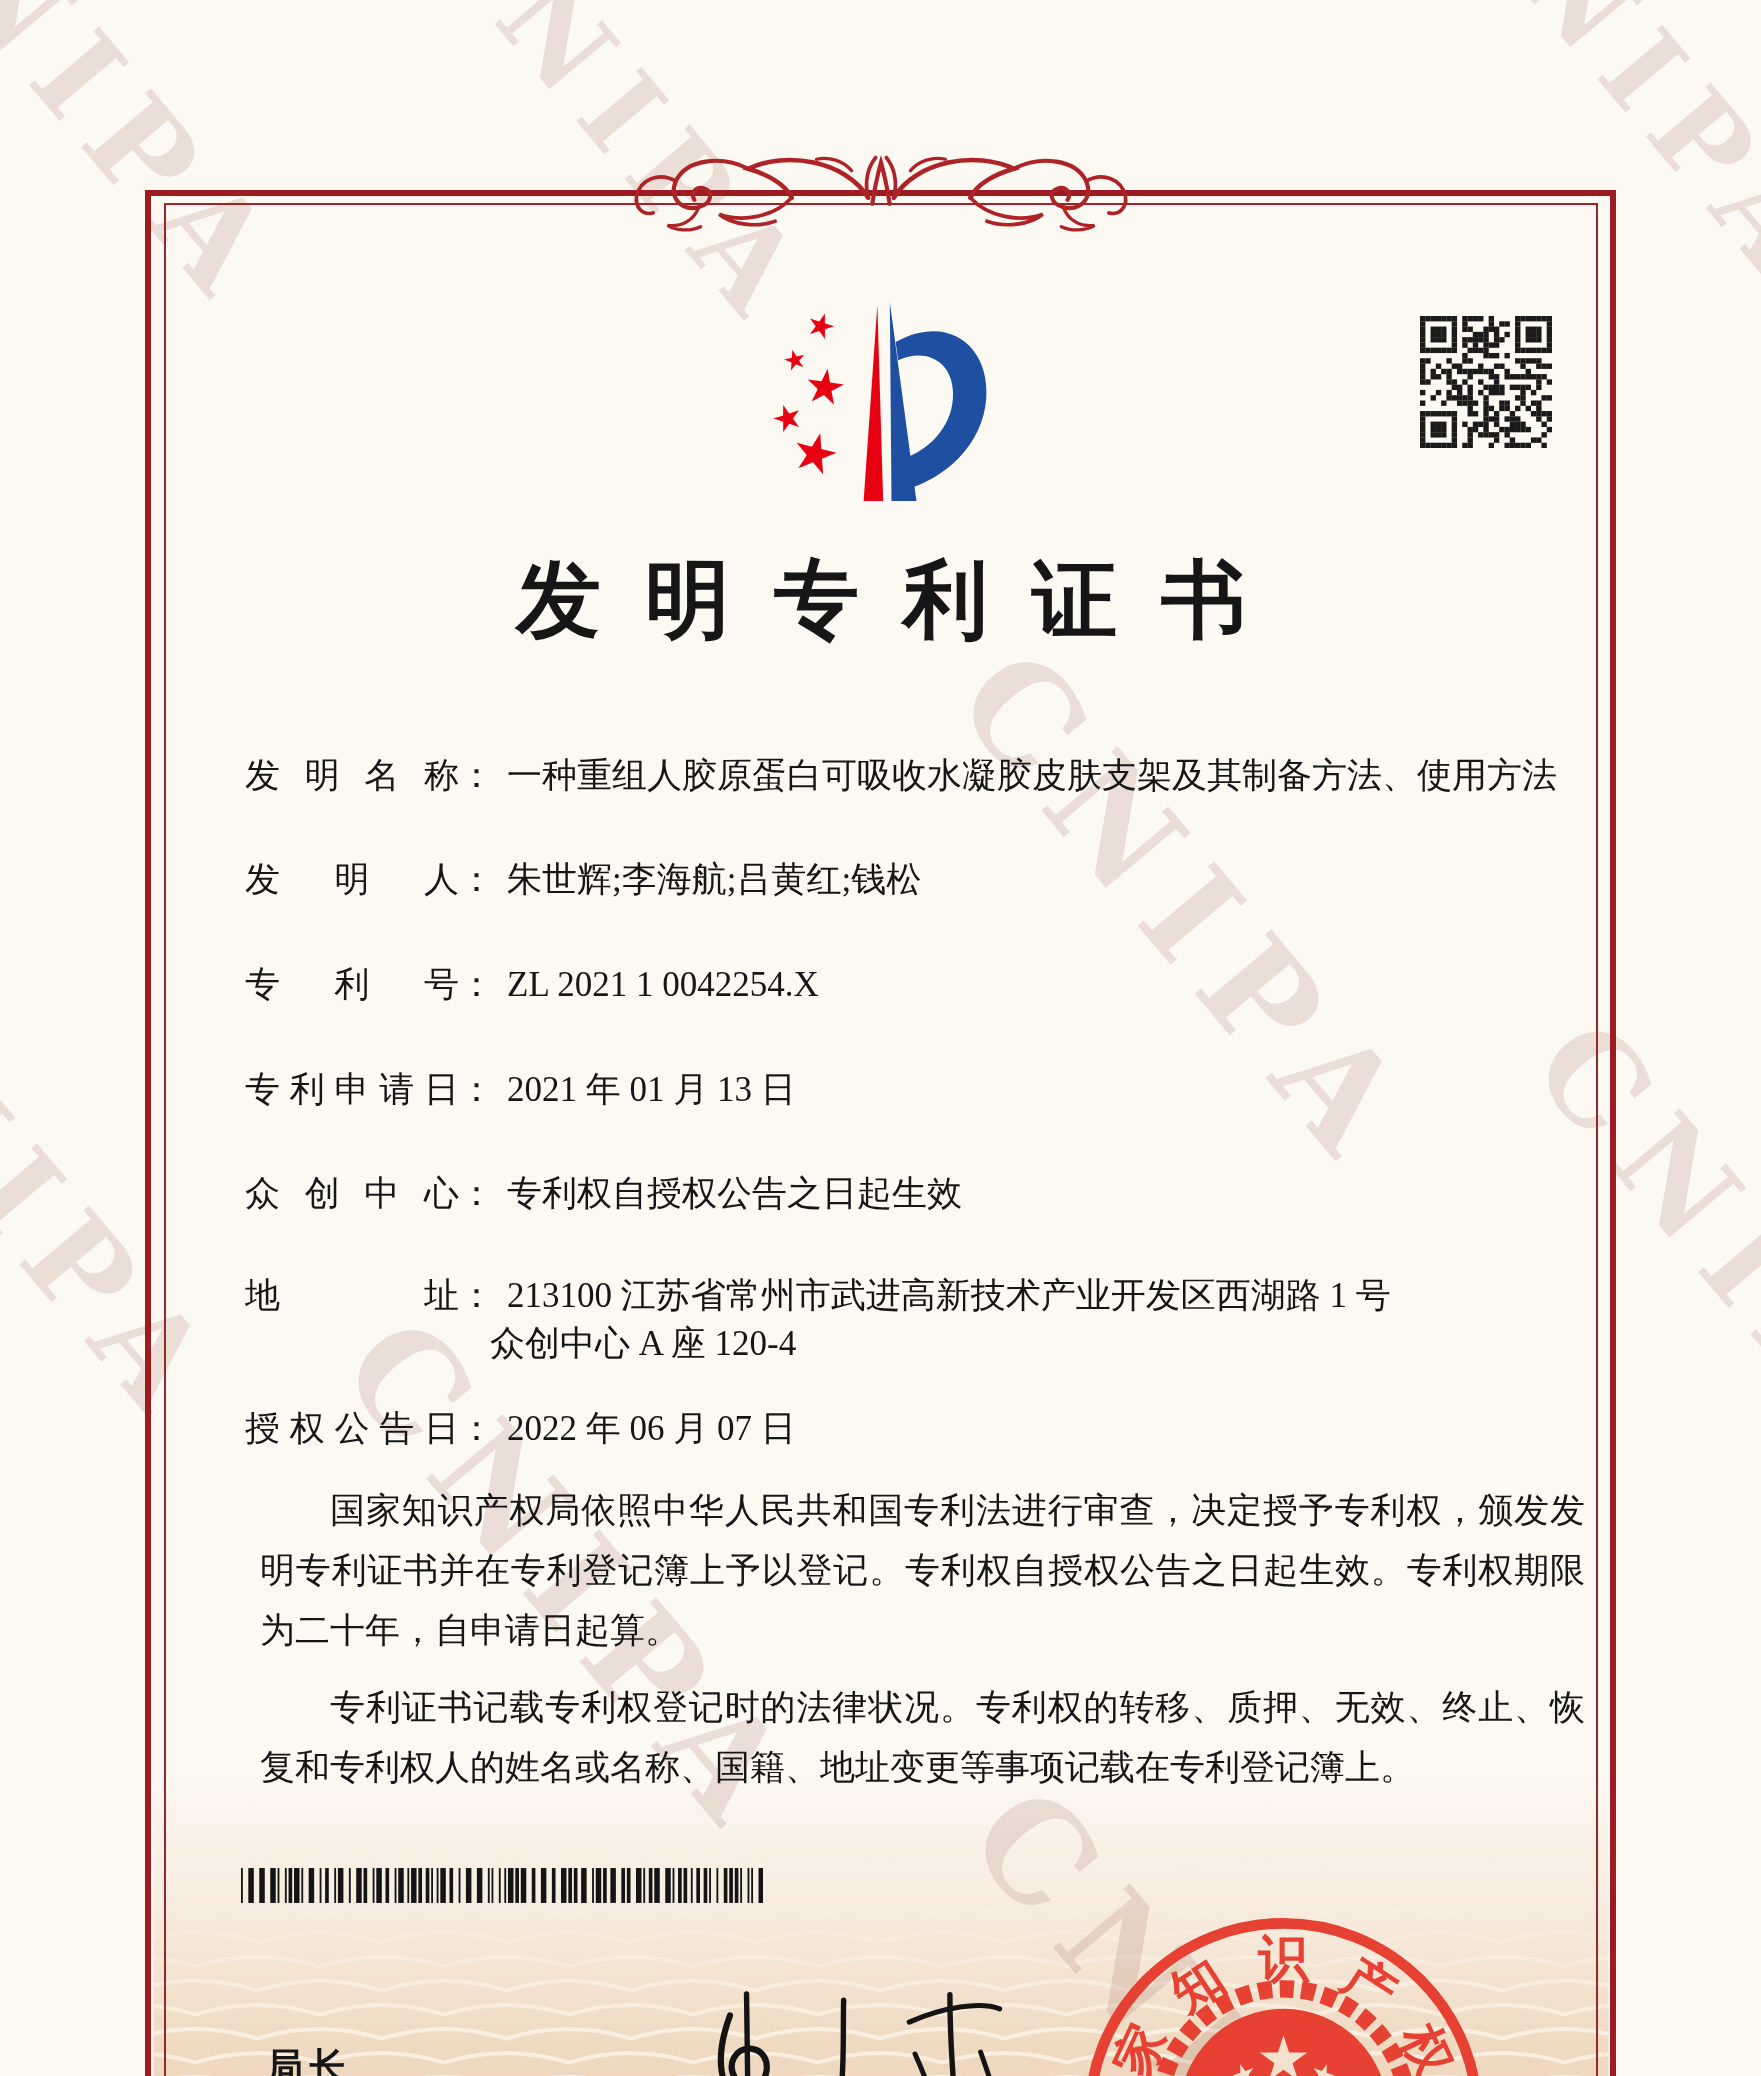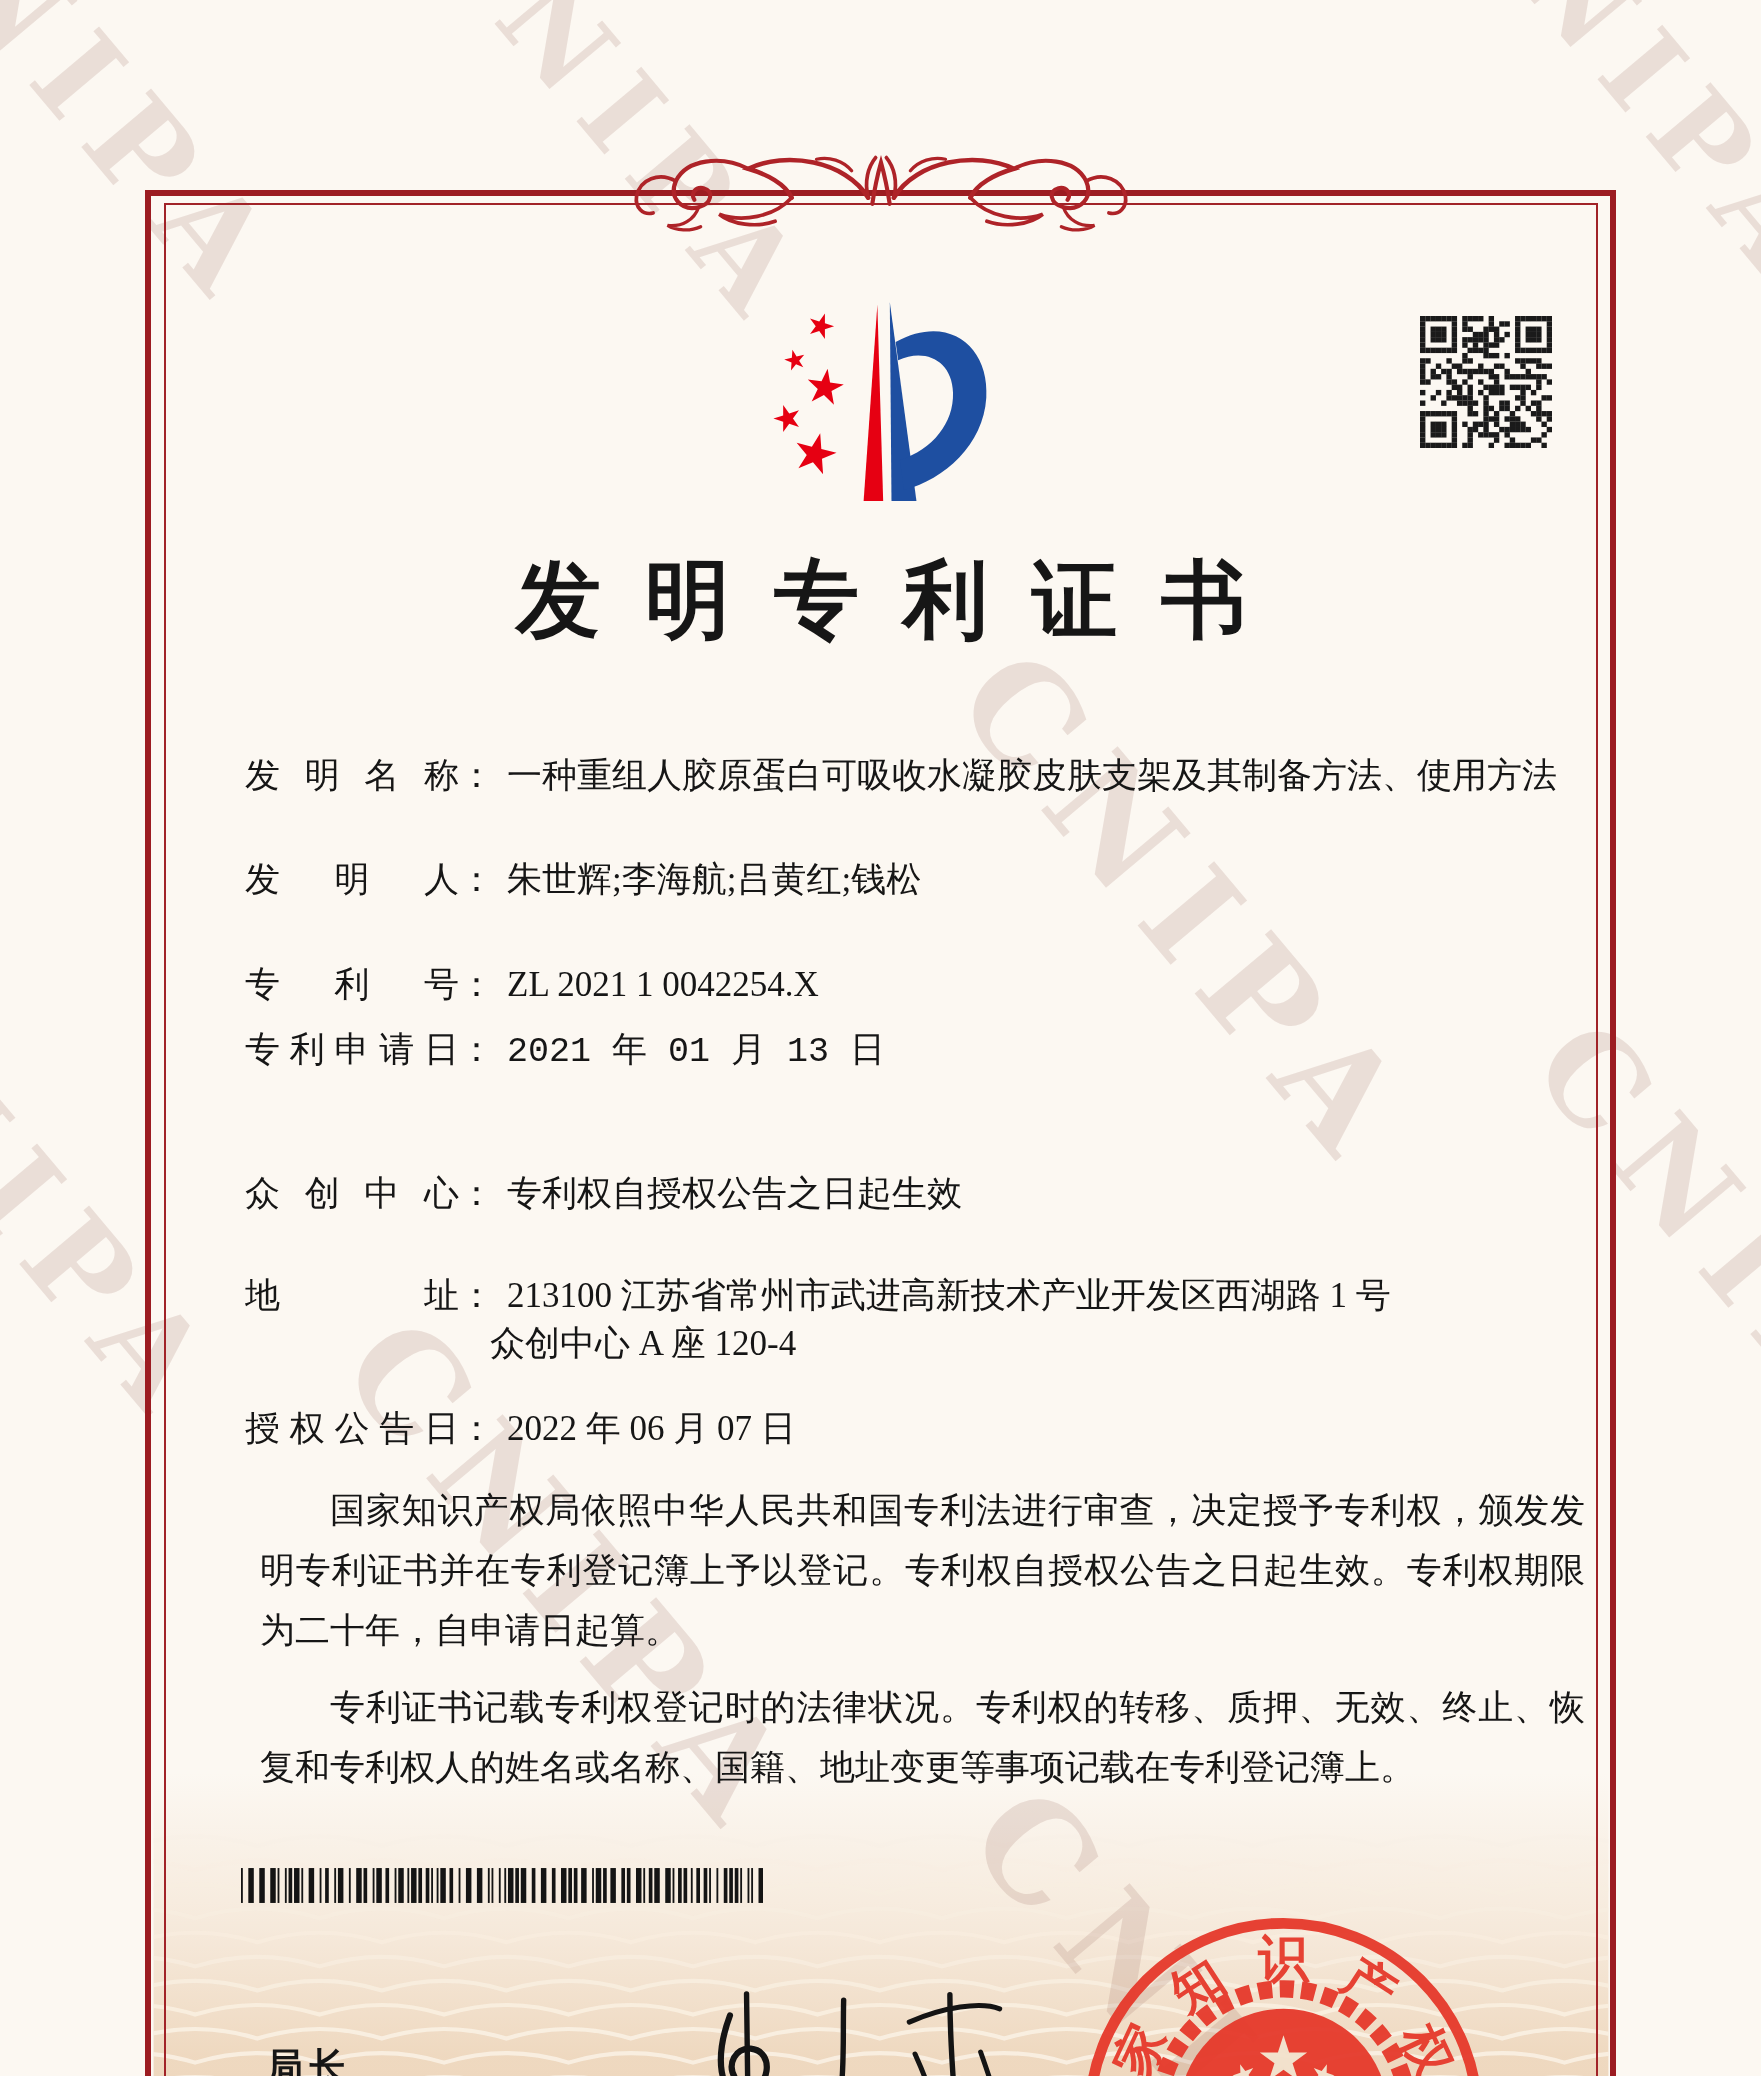--- a/index.html
+++ b/index.html
@@ -443,21 +443,21 @@
 
   <div class="row" style="top:752px;">
     <span class="lbl">发明名称</span><span>：</span><span class="val">一种重组人胶原蛋白可吸收水凝胶皮肤支架及其制备方法、使用方法</span>
   </div>
   <div class="row" style="top:856px;">
     <span class="lbl">发明人</span><span>：</span><span class="val">朱世辉;李海航;吕黄红;钱松</span>
   </div>
   <div class="row" style="top:961px;">
     <span class="lbl">专利号</span><span>：</span><span class="val">ZL 2021 1 0042254.X</span>
   </div>
-  <div class="row" style="top:1026px;font-family:Liberation Mono, monospace;">
+  <div class="row" style="top:1066px;">
     <span class="lbl">专利申请日</span><span>：</span><span class="val">2021 年 01 月 13 日</span>
   </div>
   <div class="row" style="top:1170px;">
     <span class="lbl">众创中心</span><span>：</span><span class="val">专利权自授权公告之日起生效</span>
   </div>
   <div class="row" style="top:1272px;">
     <span class="lbl">地址</span><span>：</span><span class="val">213100  江苏省常州市武进高新技术产业开发区西湖路 1 号</span>
   </div>
   <div class="row" style="top:1320px;left:490px;">
     <span>众创中心 A 座 120-4</span>

